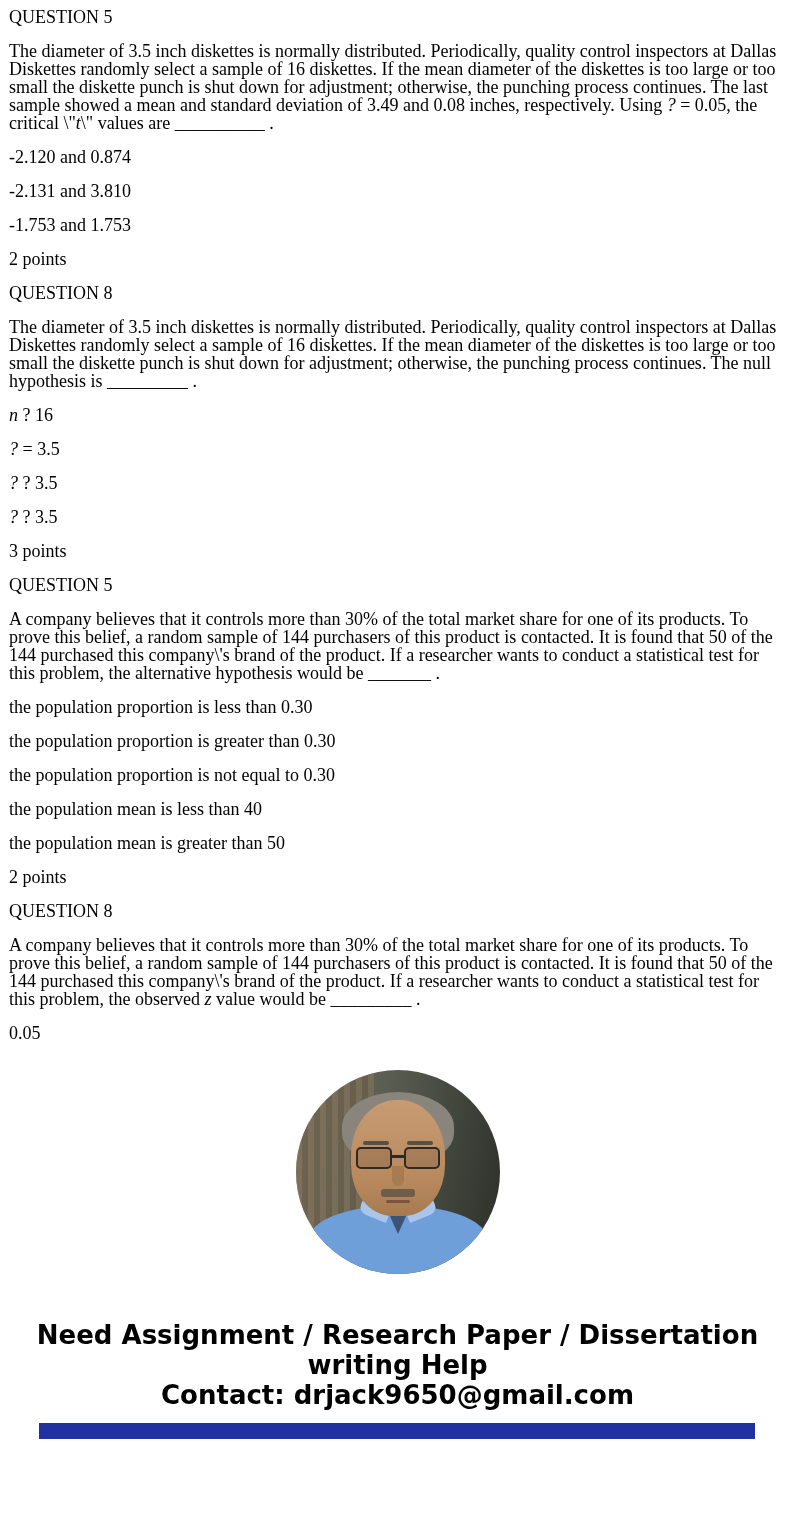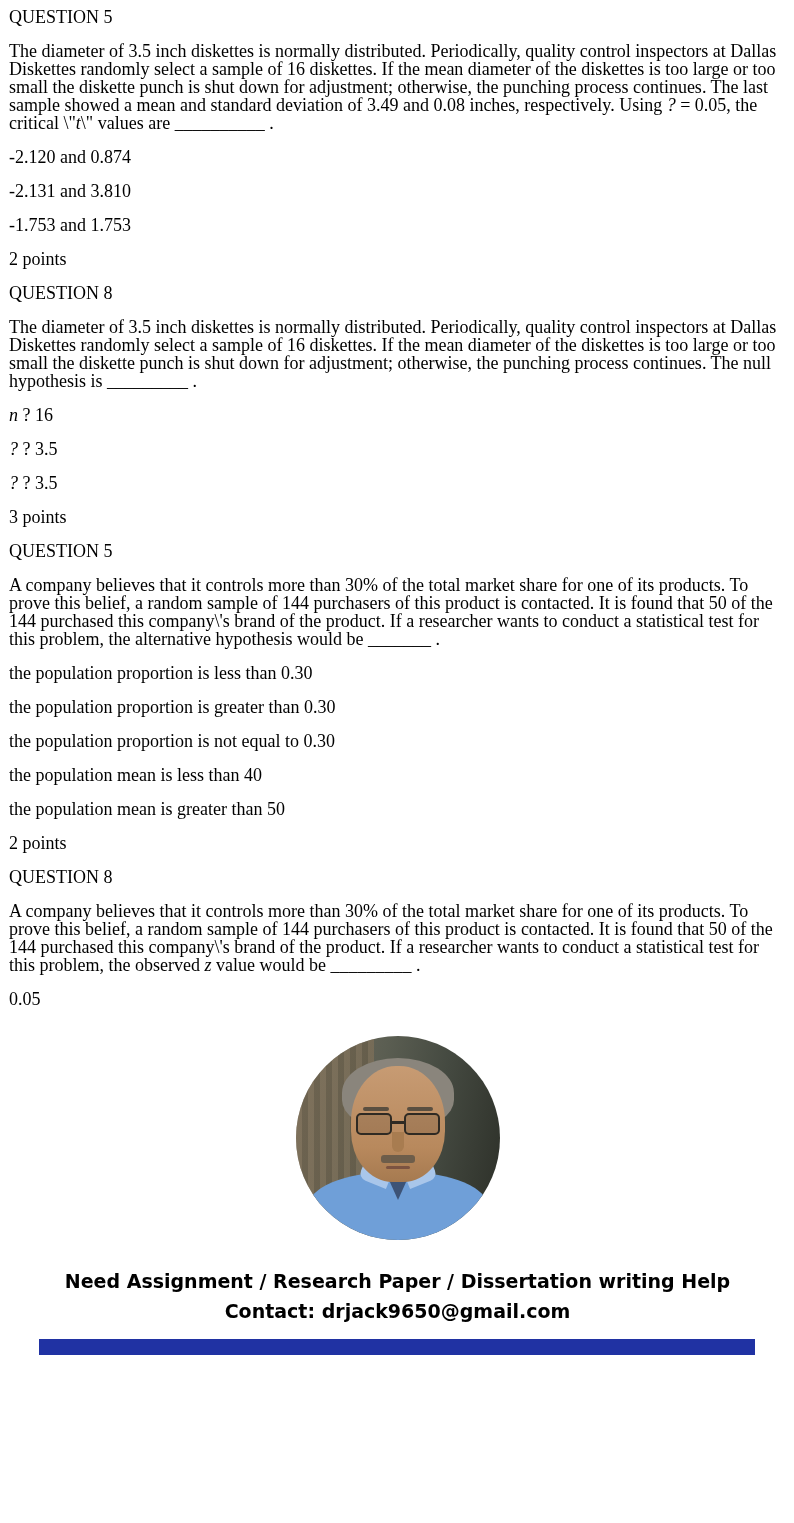--- a/index.html
+++ b/index.html
@@ -71,23 +71,23 @@
   }
   .ph-lens-l { left: 2px; }
   .ph-lens-r { right: 2px; }
   .ph-bridge { position: absolute; left: 38px; top: 8px; width: 12px; height: 3px; background: #2f2a23; }
   .ph-nose { position: absolute; left: 50%; transform: translateX(-50%); top: 66px; width: 12px; height: 20px; background: #a87c50; border-radius: 0 0 6px 6px; }
   .ph-mustache { position: absolute; left: 50%; transform: translateX(-50%); top: 89px; width: 34px; height: 8px; background: #6d5d4a; border-radius: 3px; }
   .ph-mouth { position: absolute; left: 50%; transform: translateX(-50%); top: 100px; width: 24px; height: 3px; background: #7c5341; border-radius: 2px; }
 
   
   .footer {
-    margin: 26px auto 0 auto; width: 760px;
+    margin: 46px auto 0 auto; width: 760px;
     font-family: "DejaVu Sans", sans-serif; font-weight: 700;
-    font-size: 19px; line-height: 30px; text-align: center;
+    font-size: 26px; line-height: 30px; text-align: center;
   }
   .footer p { margin: 0; }
   .bottom-bar {
     margin: 13px 31px 0 30px; height: 16px;
     background: #2032a3;
   }
 </style>
 </head>
 <body>
 
@@ -99,20 +99,21 @@
     <p class="option"><span>-2.120 and 0.874</span></p>
     <p class="option"><span>-2.131 and 3.810</span></p>
     <p class="option"><span>-1.753 and 1.753</span></p>
     <p class="points">2 points</p>
   </section>
 
   <section class="question">
     <p class="q-heading">QUESTION 8</p>
     <p class="q-body"><span>The diameter of 3.5 inch diskettes is normally distributed. Periodically, quality control inspectors at Dallas Diskettes randomly select a sample of 16 diskettes. If the mean diameter of the diskettes is too large or too small the diskette punch is shut down for adjustment; otherwise, the punching process continues. The null hypothesis is _________ .</span></p>
     <p class="option"><i>n</i><span> ? 16</span></p>
+    <p class="option"><i>?</i><span> = 3.5</span></p>
     <p class="option"><i>?</i><span> ? 3.5</span></p>
     <p class="option"><i>?</i><span> ? 3.5</span></p>
     <p class="points">3 points</p>
   </section>
 
   <section class="question">
     <p class="q-heading">QUESTION 5</p>
     <p class="q-body"><span>A company believes that it controls more than 30% of the total market share for one of its products. To prove this belief, a random sample of 144 purchasers of this product is contacted. It is found that 50 of the 144 purchased this company\'s brand of the product. If a researcher wants to conduct a statistical test for this problem, the alternative hypothesis would be _______ .</span></p>
     <p class="option"><span>the population proportion is less than 0.30</span></p>
     <p class="option"><span>the population proportion is greater than 0.30</span></p>

